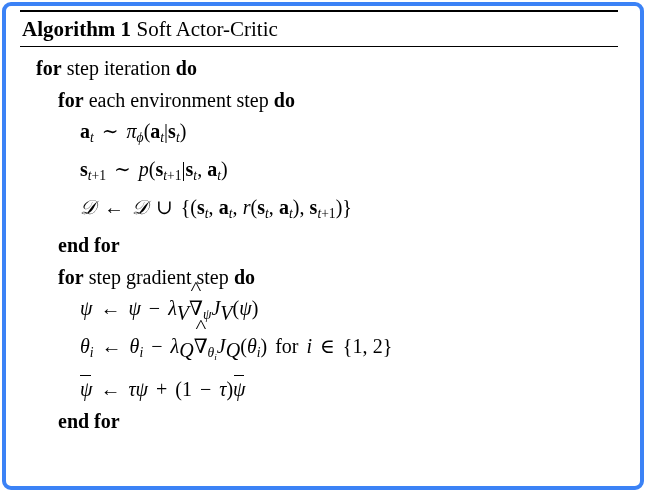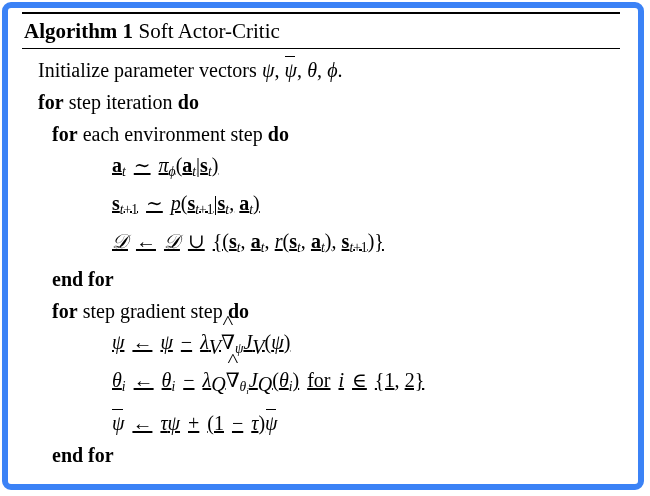--- a/index.html
+++ b/index.html
@@ -15,21 +15,21 @@
     overflow: hidden;
   }
 
   
   #algorithm-box {
     position: absolute;
     left: 2px;
     top: 2px;
     width: 642px;
     height: 488px;
-    border: 6px solid #3b82f6;
+    border: 4px solid #3b82f6;
     border-radius: 9px;
     box-sizing: border-box;
     background: #fff;
   }
 
   
   .algorithm {
     position: absolute;
     left: 14px;
     top: 4px;
@@ -56,22 +56,22 @@
     padding: 6px 0 6px 0;
   }
 
   .line {
     font-size: 20px;
     line-height: 31.6px;
     white-space: nowrap;
     padding-left: 2px;
   }
   .ind-0 { margin-left: 14px; }
-  .ind-1 { margin-left: 28px; }
-  .ind-2 { margin-left: 88px; text-decoration: underline; }
+  .ind-1 { margin-left: 36px; }
+  .ind-2 { margin-left: 58px; }
 
   .kw { font-weight: bold; }
 
   
   .m {
     font-family: "Liberation Serif", "DejaVu Serif", serif;
     font-style: italic;
     font-size: 20px;
   }
   .mv {            
@@ -136,23 +136,20 @@
     <div class="rule-top"></div>
 
     <div class="algo-caption">
       <span class="cap-label">Algorithm 1</span><span class="sp"></span><span class="cap-title">Soft Actor-Critic</span>
     </div>
 
     <div class="rule-mid"></div>
 
     <div class="algo-body">
 
-      <div class="line ind-0">
-        <span>Initialize parameter vectors</span><span class="sp"></span><span class="m"><span class="m">ψ</span><span class="up">,</span><span class="sp"></span><span class="bar m">ψ</span><span class="up">,</span><span class="sp"></span><span class="m">θ</span><span class="up">,</span><span class="sp"></span><span class="m">ϕ</span><span class="up">.</span></span>
-      </div>
 
       <div class="line ind-0">
         <span class="kw">for</span><span class="sp"></span><span>step iteration</span><span class="sp"></span><span class="kw">do</span>
       </div>
 
       <div class="line ind-1">
         <span class="kw">for</span><span class="sp"></span><span>each environment step</span><span class="sp"></span><span class="kw">do</span>
       </div>
 
       <div class="line ind-2 m">

